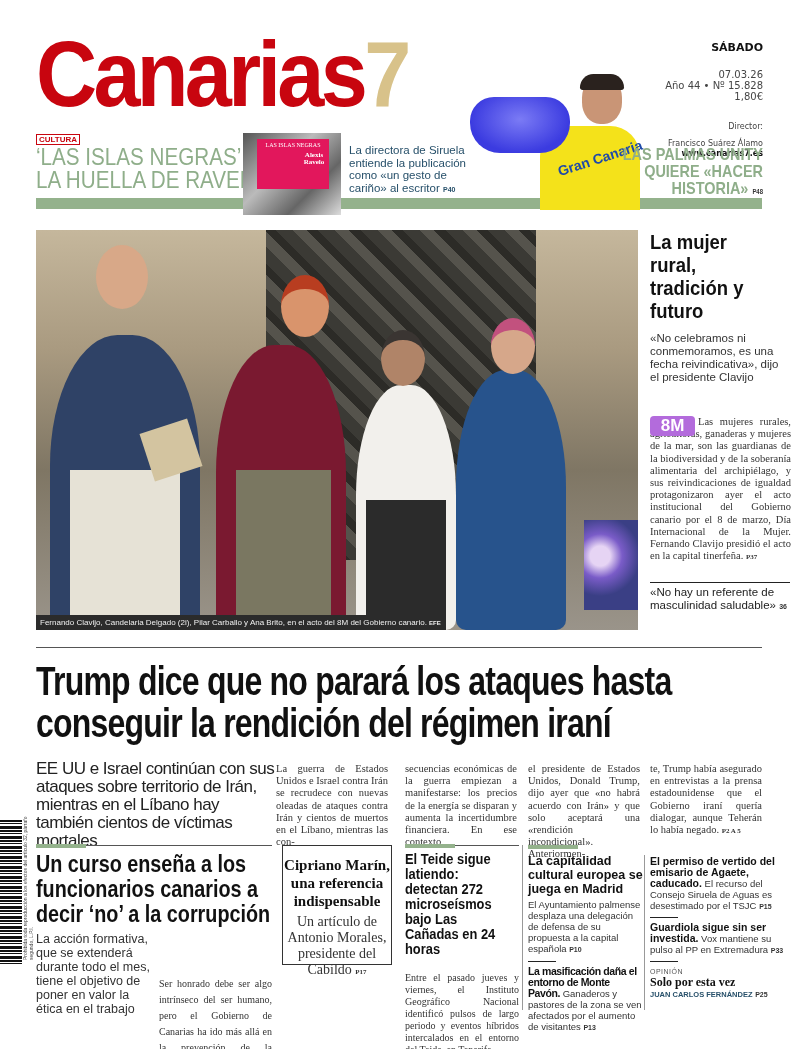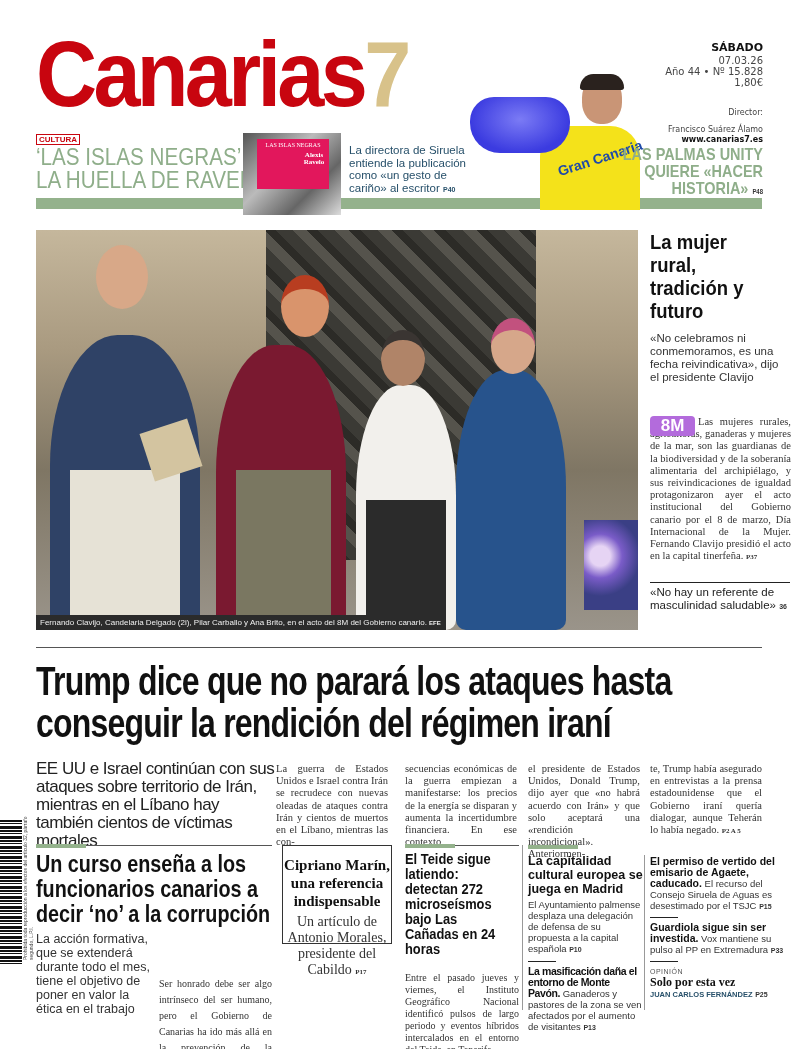--- a/index.html
+++ b/index.html
@@ -5,21 +5,21 @@
   * { box-sizing: border-box; margin: 0; padding: 0; }
   html, body { width: 799px; height: 1049px; background: #fff; overflow: hidden; }
   body { position: relative; font-family: "Liberation Sans", sans-serif; color: #222; }
 
   .abs { position: absolute; }
 
   
   .logo { left: 36px; top: 28px; font-family: "Liberation Sans", sans-serif; font-weight: 900; font-size: 92px; letter-spacing: -4px; color: #c8050f; line-height: 1; transform: scaleX(0.92); transform-origin: left top; }
   .logo .seven { color: #d8c28a; }
   .edition { right: 36px; top: 42px; text-align: right; font-family: "DejaVu Sans", sans-serif; font-size: 10px; line-height: 11px; color: #444; }
-  .edition .day { font-weight: 700; font-size: 11px; color: #111; margin-bottom: 2px; }
+  .edition .day { font-weight: 700; font-size: 11px; color: #111; margin-bottom: 16px; }
   .edition .small { font-size: 8px; line-height: 9px; margin-top: 20px; }
   .edition .web { font-weight: 700; font-size: 8px; color: #111; }
 
   
   .tag { left: 36px; top: 134px; border: 1px solid #c8050f; color: #c8050f; font-size: 8px; font-weight: 700; padding: 0 2px; line-height: 9px; }
   .culture-title { left: 36px; top: 145px; font-family: "Liberation Sans", sans-serif; font-size: 24px; line-height: 23px; color: #8fae8a; transform: scaleX(0.86); transform-origin: left top; width: 270px; }
   .book { left: 243px; top: 133px; width: 100px; width: 98px; height: 82px; background: linear-gradient(135deg,#555 0%,#bbb 40%,#666 70%,#ddd 100%); }
   .book-cover { position: absolute; left: 14px; top: 6px; width: 72px; height: 50px; background: #e2175c; color: #fff; font-family: "Liberation Serif", serif; font-size: 6px; text-align: center; padding-top: 3px; line-height: 7px; }
   .book-cover b { display: block; font-size: 7px; margin-top: 3px; padding-left: 42px; }
   .siruela { left: 349px; top: 144px; font-size: 11.5px; line-height: 12.5px; color: #27506a; width: 120px; }
@@ -52,21 +52,21 @@
   .lead-rule { left: 36px; top: 647px; width: 726px; height: 1px; background: #555; }
   .lead { left: 36px; top: 660px; font-weight: 700; font-size: 41px; line-height: 42px; color: #111; letter-spacing: -1px; transform: scaleX(0.78); transform-origin: left top; width: 930px; }
   .lead-sub { left: 36px; top: 760px; font-size: 17px; line-height: 18px; color: #222; width: 240px; letter-spacing: -0.5px; }
   .col { font-family: "Liberation Serif", serif; font-size: 10.5px; line-height: 12.2px; text-align: justify; color: #333; }
 
   
   .short-green { height: 4px; background: #94b28c; }
   .bottom-rule { height: 1px; background: #555; }
   .curso { left: 36px; top: 852px; font-weight: 700; font-size: 23px; line-height: 25px; color: #111; width: 300px; transform: scaleX(0.86); transform-origin: left top; }
   .curso-sub { left: 36px; top: 932px; font-size: 12.5px; line-height: 14px; color: #333; width: 120px; }
-  .box { left: 282px; top: 845px; width: 110px; height: 99px; border: 1px solid #333; text-align: center; font-family: "Liberation Serif", serif; }
+  .box { left: 282px; top: 845px; width: 110px; height: 120px; border: 1px solid #333; text-align: center; font-family: "Liberation Serif", serif; }
   .box-title { font-weight: 700; font-size: 15px; line-height: 18px; color: #111; margin-top: 10px; }
   .box-sub { font-size: 14px; line-height: 16px; color: #333; margin-top: 4px; }
   .teide { left: 405px; top: 852px; font-weight: 700; font-size: 14px; line-height: 15px; color: #111; width: 115px; transform: scaleX(0.92); transform-origin: left top; }
   .capital { left: 528px; top: 854px; width: 115px; }
   .capital-title { font-weight: 700; font-size: 12.5px; line-height: 14px; color: #111; }
   .capital-body { font-size: 9.5px; line-height: 11px; color: #333; margin-top: 3px; }
   .right-briefs { left: 650px; top: 856px; width: 145px; font-size: 9.5px; line-height: 11px; color: #333; }
   .right-briefs b { font-size: 10.5px; color: #111; }
   .vline { width: 1px; background: #999; }
   .opinion-label { font-size: 7px; color: #555; letter-spacing: 0.5px; }

